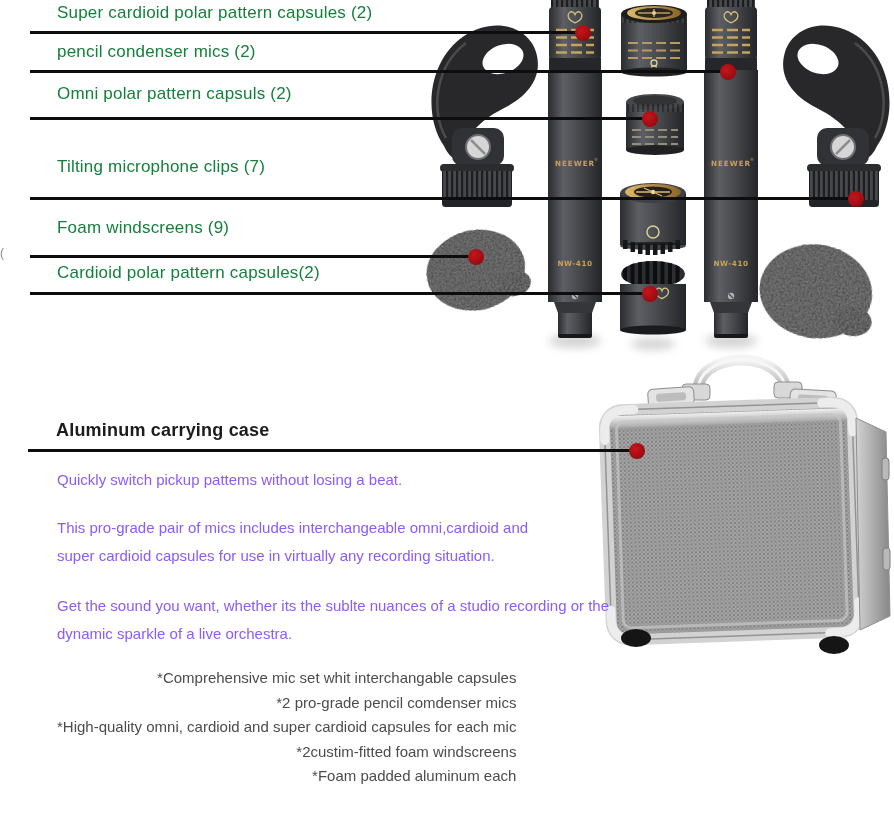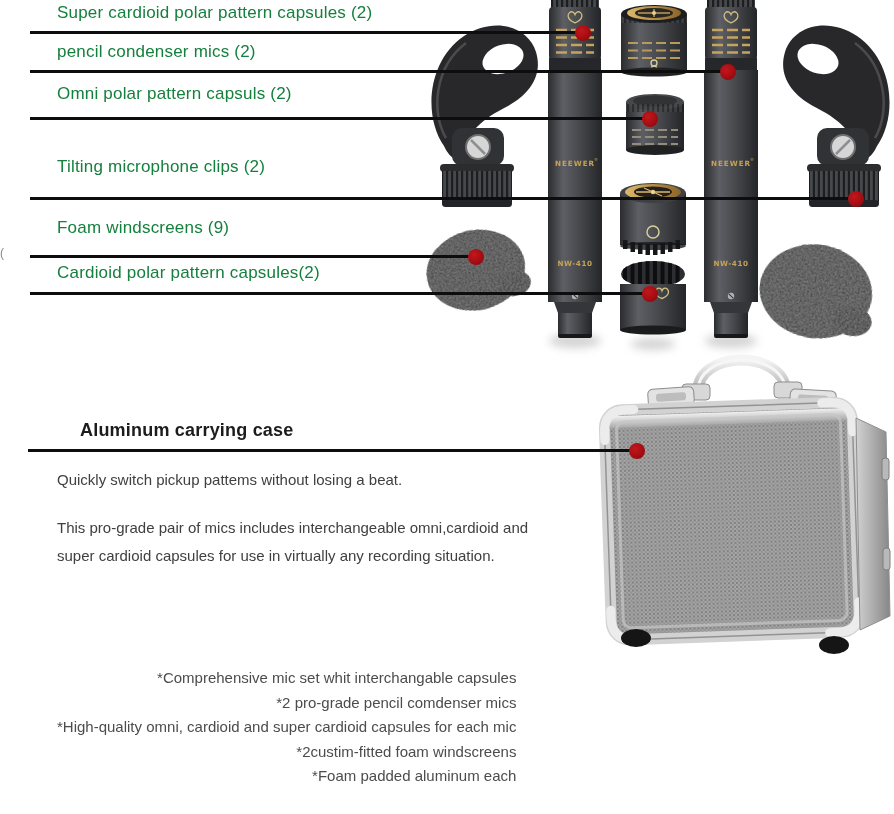--- a/index.html
+++ b/index.html
@@ -12,24 +12,24 @@
   }
   .callout-line{
     position:absolute;height:3px;background:#0d0d0d;z-index:5;
   }
   .callout-dot{
     position:absolute;width:16px;height:16px;border-radius:50%;z-index:6;
     background:radial-gradient(circle at 38% 35%, #c2171d 0%, #a50d12 55%, #7c080c 100%);
   }
   .stray-mark{position:absolute;left:0px;top:246px;font-size:12px;color:#8a8a8a;z-index:2;}
   .case-heading{
-    position:absolute;left:56px;top:420px;font-size:18px;font-weight:bold;color:#1c1c1c;letter-spacing:.2px;z-index:4;margin-left:24px;
+    position:absolute;left:56px;top:420px;font-size:18px;font-weight:bold;color:#1c1c1c;letter-spacing:.2px;z-index:4;
   }
   .para{
-    position:absolute;left:57px;font-size:15px;color:#404040;line-height:28px;white-space:pre-line;z-index:4;max-width:600px;
+    position:absolute;left:57px;font-size:15px;color:#8b5cf6;line-height:28px;white-space:pre-line;z-index:4;max-width:600px;
   }
   .features{
     position:absolute;left:57px;top:666px;font-size:15px;color:#4c4c4c;z-index:4;
   }
   .features .feature-item{line-height:24.6px;white-space:nowrap;text-align:right;}
   svg text{font-family:"DejaVu Sans","Liberation Sans",sans-serif;}
   .product-svg{position:absolute;left:400px;top:0;z-index:1;}
 </style>
 </head>
 <body>
@@ -256,21 +256,21 @@
       <rect x="288" y="120" width="7" height="22" rx="3" fill="#b9b9b9" stroke="#7f7f7f"></rect>
       <rect x="289" y="210" width="7" height="22" rx="3" fill="#b9b9b9" stroke="#7f7f7f"></rect>
       <ellipse cx="42" cy="300" rx="15" ry="9" fill="#151515"></ellipse>
       <ellipse cx="240" cy="307" rx="15" ry="9" fill="#151515"></ellipse>
     </g>
   </svg>
 
   <div class="callout-label" style="top:3px">Super cardioid polar pattern capsules (2)</div>
   <div class="callout-label" style="top:42px">pencil condenser mics (2)</div>
   <div class="callout-label" style="top:84px">Omni polar pattern capsuls (2)</div>
-  <div class="callout-label" style="top:157px">Tilting microphone clips (2)</div>
+  <div class="callout-label" style="top:157px">Tilting microphone clips (7)</div>
   <div class="callout-label" style="top:218px">Foam windscreens (9)</div>
   <div class="callout-label" style="top:263px">Cardioid polar pattern capsules(2)</div>
 
   <div class="callout-line" style="top:31px;left:30px;width:553px"></div>
   <div class="callout-line" style="top:70px;left:30px;width:698px"></div>
   <div class="callout-line" style="top:117px;left:30px;width:620px"></div>
   <div class="callout-line" style="top:197px;left:30px;width:826px"></div>
   <div class="callout-line" style="top:255px;left:30px;width:446px"></div>
   <div class="callout-line" style="top:292px;left:30px;width:620px"></div>
   <div class="callout-line" style="top:449px;left:28px;width:609px"></div>
@@ -283,20 +283,22 @@
   <div class="callout-dot" style="left:642px;top:286px"></div>
   <div class="callout-dot" style="left:629px;top:443px"></div>
 
   <div class="stray-mark">(</div>
 
   <div class="case-heading">Aluminum carrying case</div>
 
   <div class="para" style="top:466px">Quickly switch pickup pattems without losing a beat.</div>
   <div class="para" style="top:514px">This pro-grade pair of mics includes interchangeable omni,cardioid and
 super cardioid capsules for use in virtually any recording situation.</div>
+  <div class="para" style="top:592px">Get the sound you want, whether its the sublte nuances of a studio recording or the
+dynamic sparkle of a live orchestra.</div>
 
   <div class="features">
     <div class="feature-item">*Comprehensive mic set whit interchangable capsules</div>
     <div class="feature-item">*2 pro-grade pencil comdenser mics</div>
     <div class="feature-item">*High-quality omni, cardioid and super cardioid capsules for each mic</div>
     <div class="feature-item">*2custim-fitted foam windscreens</div>
     <div class="feature-item">*Foam padded aluminum each</div>
   </div>
 
 </div>

